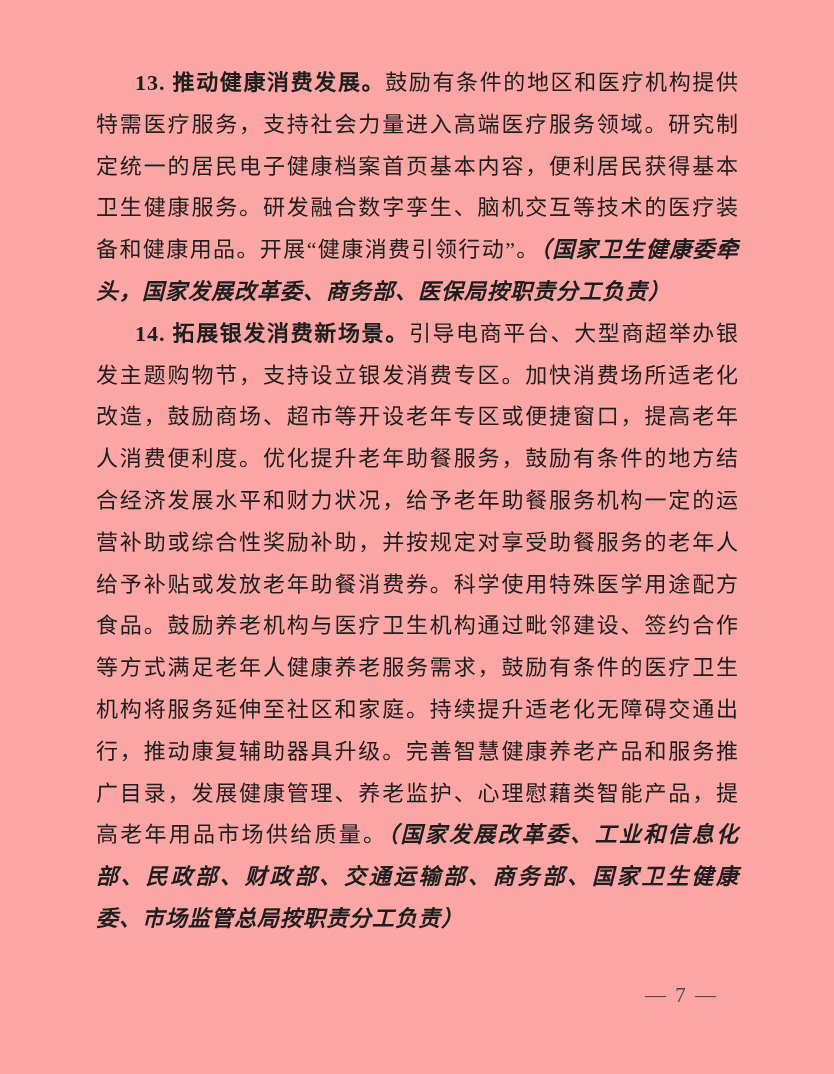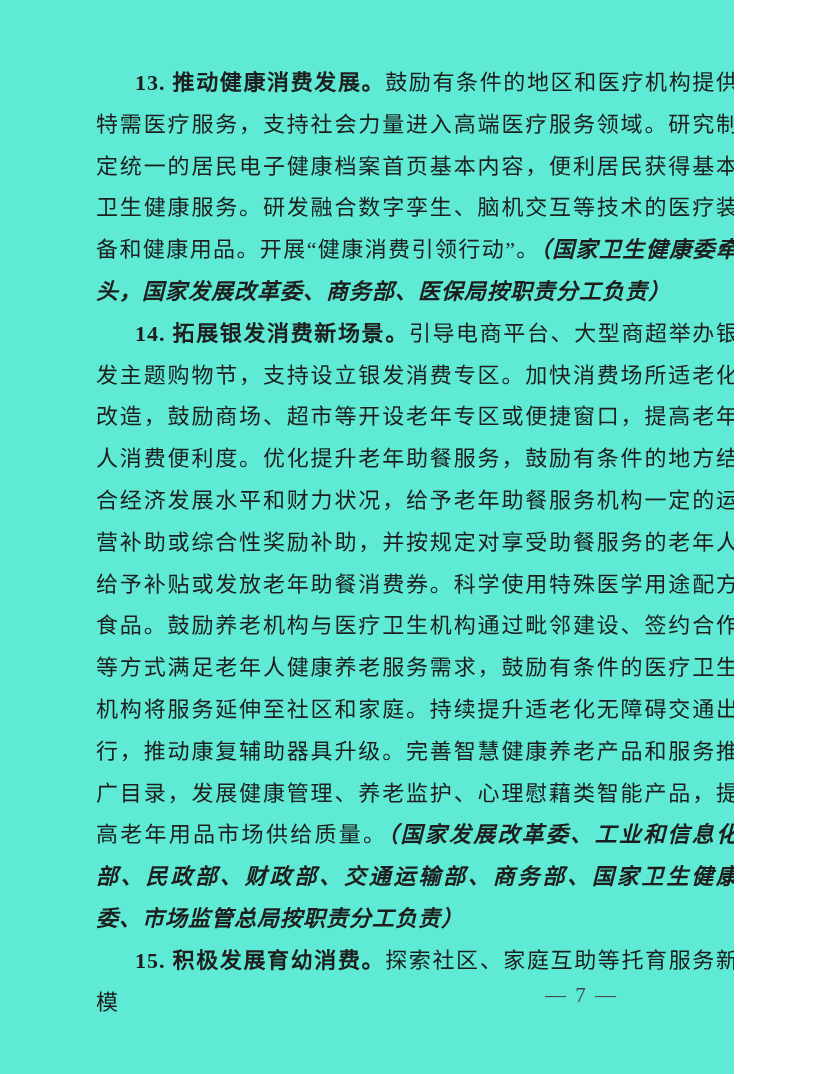--- a/index.html
+++ b/index.html
@@ -2,23 +2,23 @@
 <html lang="zh-CN"><head>
 <meta charset="utf-8">
 <style>
   html, body {
     margin: 0;
     padding: 0;
     background: #ffffff;
   }
   .page {
     position: relative;
-    width: 734px;
+    width: 834px;
     height: 1074px;
-    background: #5eead4;
+    background: #fca5a5;
     overflow: hidden;
     font-family: "Liberation Serif", "DejaVu Serif", serif;
   }
   .doc-text {
     position: absolute;
     left: 96px;
     top: 62px;
     width: 643px;
     font-size: 22px;
     line-height: 41.8px;
@@ -58,21 +58,18 @@
   <div class="doc-text">
 
     <p class="para">
       <span class="para-heading">13. 推动健康消费发展。</span><span class="para-body">鼓励有条件的地区和医疗机构提供特需医疗服务，支持社会力量进入高端医疗服务领域。研究制定统一的居民电子健康档案首页基本内容，便利居民获得基本卫生健康服务。研发融合数字孪生、脑机交互等技术的医疗装备和健康用品。开展“健康消费引领行动”。</span><span class="para-annotation">（国家卫生健康委牵头，国家发展改革委、商务部、医保局按职责分工负责）</span>
     </p>
 
     <p class="para">
       <span class="para-heading">14. 拓展银发消费新场景。</span><span class="para-body">引导电商平台、大型商超举办银发主题购物节，支持设立银发消费专区。加快消费场所适老化改造，鼓励商场、超市等开设老年专区或便捷窗口，提高老年人消费便利度。优化提升老年助餐服务，鼓励有条件的地方结合经济发展水平和财力状况，给予老年助餐服务机构一定的运营补助或综合性奖励补助，并按规定对享受助餐服务的老年人给予补贴或发放老年助餐消费券。科学使用特殊医学用途配方食品。鼓励养老机构与医疗卫生机构通过毗邻建设、签约合作等方式满足老年人健康养老服务需求，鼓励有条件的医疗卫生机构将服务延伸至社区和家庭。持续提升适老化无障碍交通出行，推动康复辅助器具升级。完善智慧健康养老产品和服务推广目录，发展健康管理、养老监护、心理慰藉类智能产品，提高老年用品市场供给质量。</span><span class="para-annotation">（国家发展改革委、工业和信息化部、民政部、财政部、交通运输部、商务部、国家卫生健康委、市场监管总局按职责分工负责）</span>
     </p>
 
-    <p class="para">
-      <span class="para-heading">15. 积极发展育幼消费。</span><span class="para-body">探索社区、家庭互助等托育服务新模</span>
-    </p>
 
   </div>
 
   <div class="page-number">— 7 —</div>
 
 </div>
 
 </body></html>

